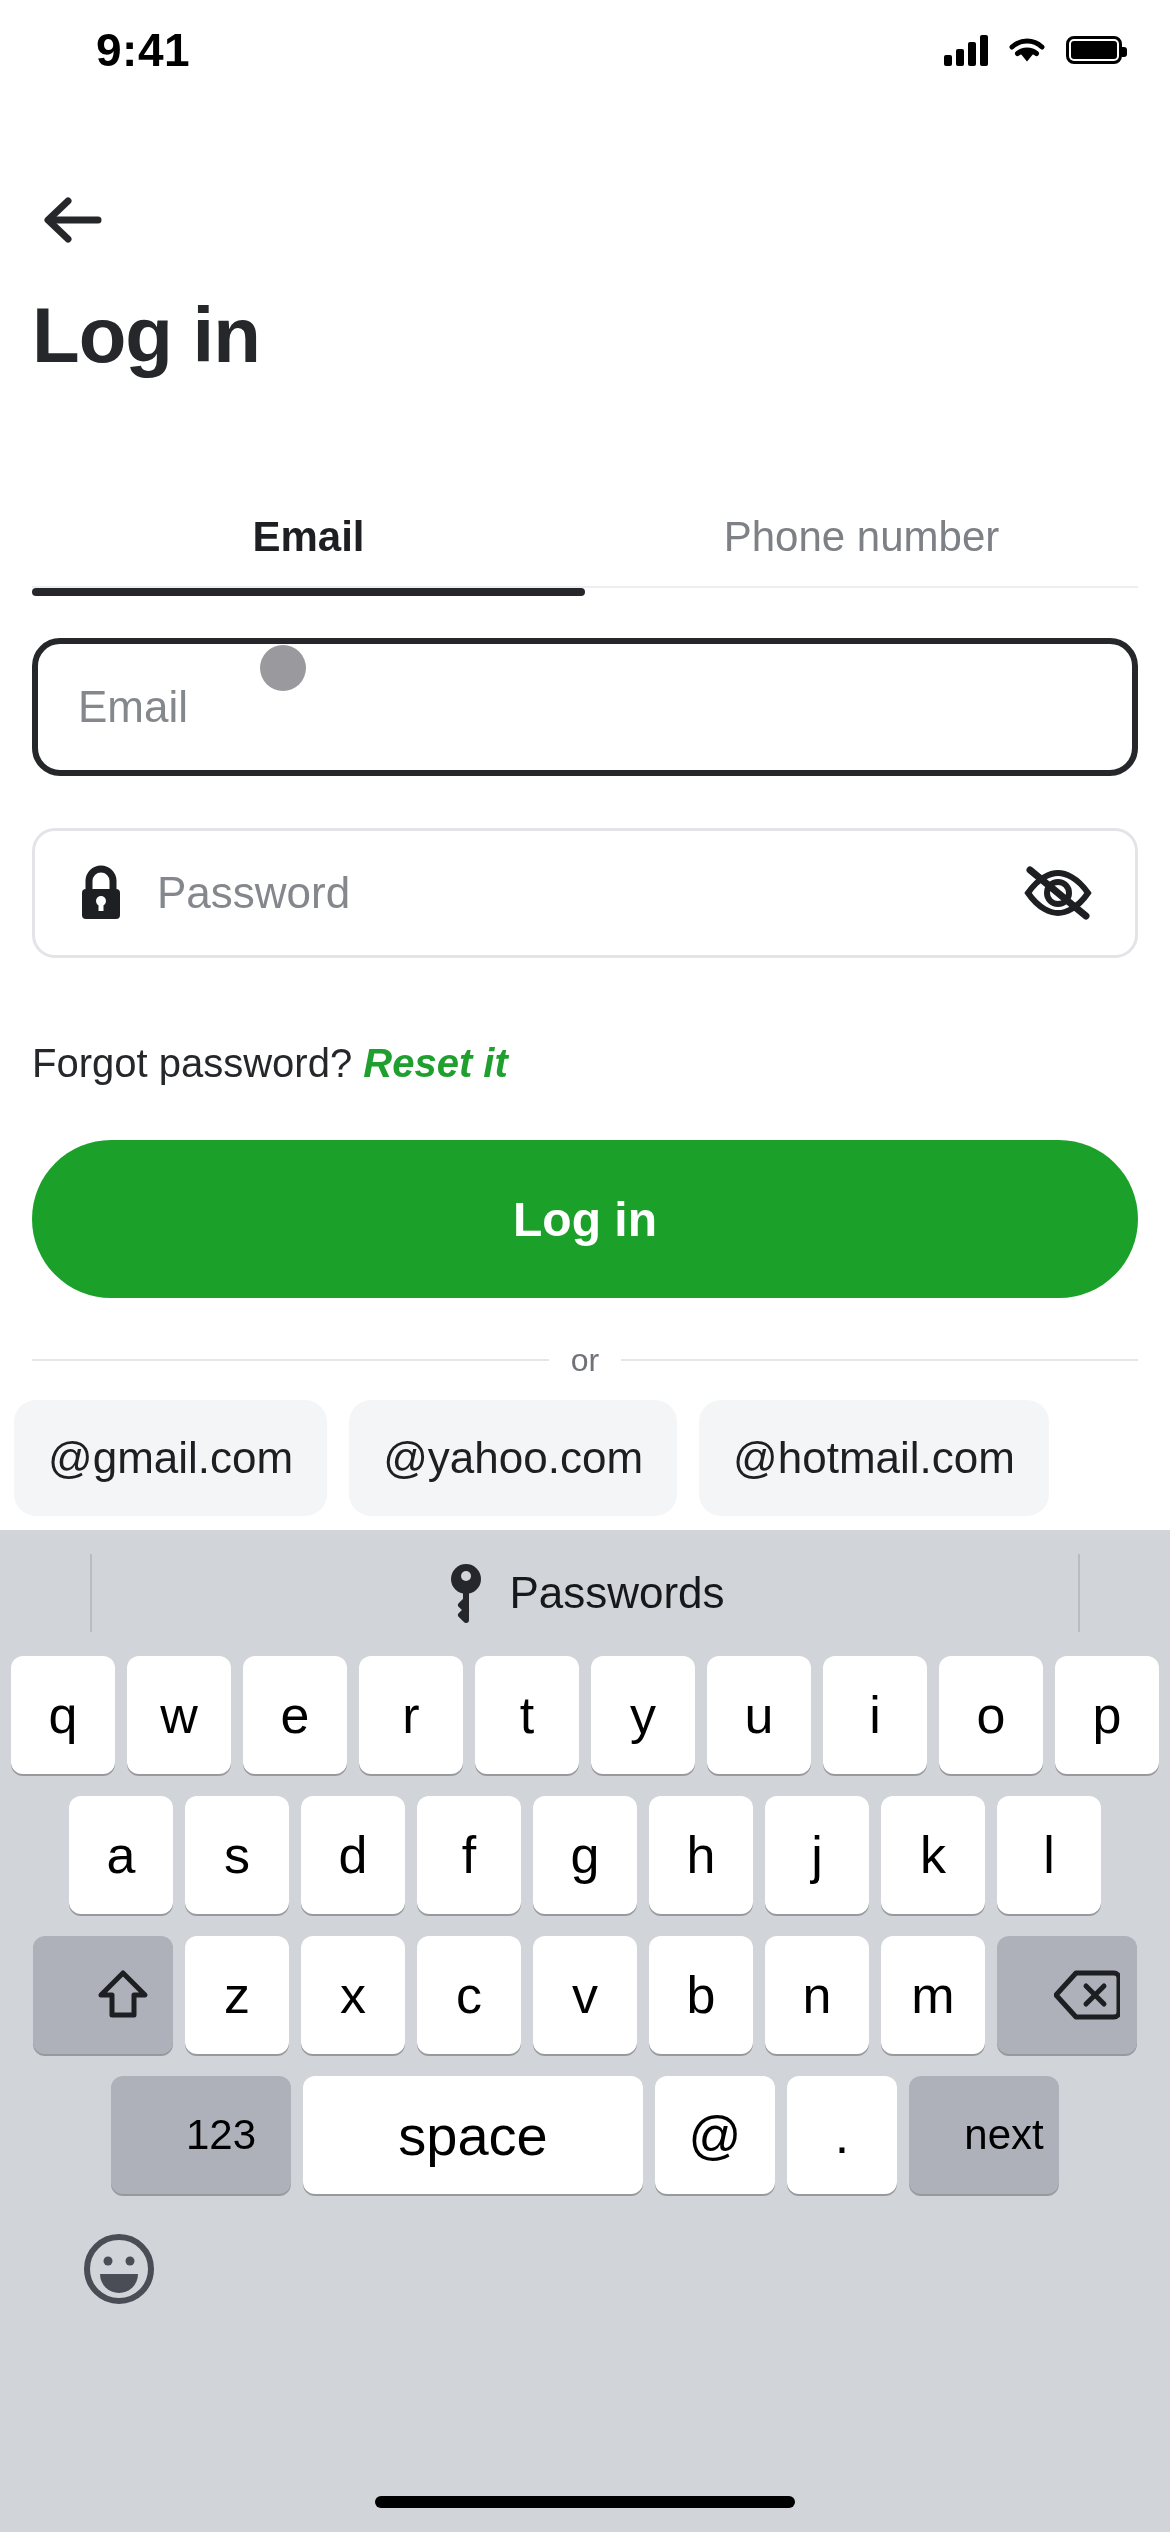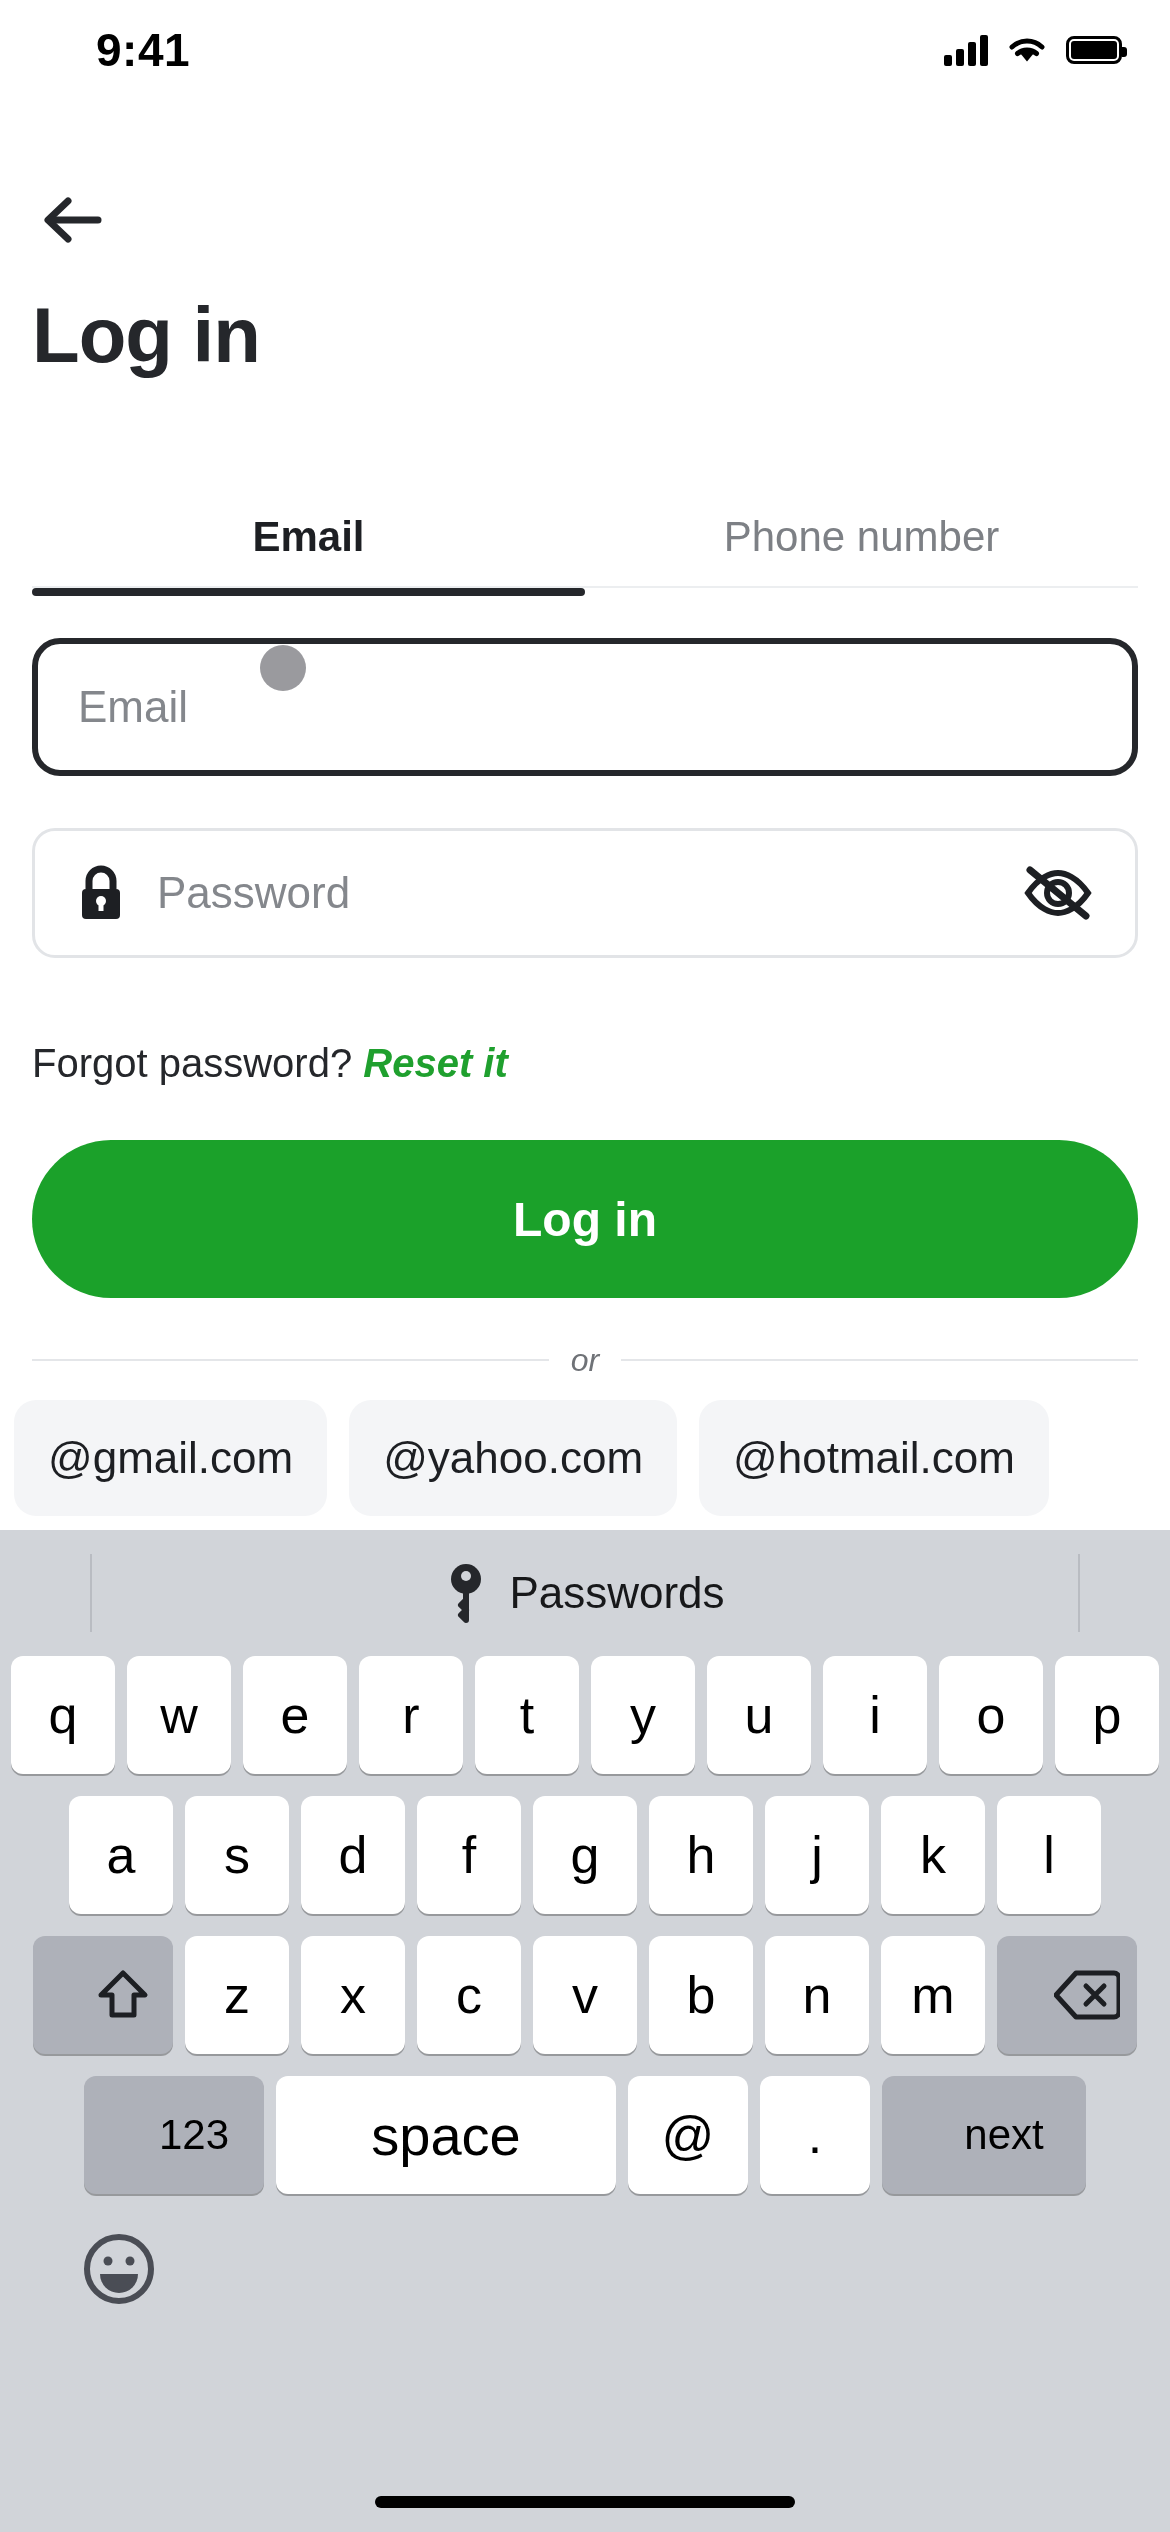--- a/index.html
+++ b/index.html
@@ -99,21 +99,21 @@
   .login-btn{
     position:absolute; top:1140px; left:32px; width:1106px; height:158px;
     background:#1ba12a; border-radius:79px; border:none;
     display:flex; align-items:center; justify-content:center;
     color:#fff; font-size:48px; font-weight:700;
   }
 
   
   .or-row{
     position:absolute; top:1338px; left:32px; width:1106px; height:44px;
-    display:flex; align-items:center; gap:22px;font-style:italic;
+    display:flex; align-items:center; gap:22px;
   }
   .or-line{ flex:1; height:2px; background:#e4e6e9; }
   .or-text{ font-size:32px; color:#6f7277; }
 
   
   .chips{
     position:absolute; top:1400px; left:14px; width:1200px; height:120px;
     display:flex; gap:22px;
   }
   .chip{
@@ -150,21 +150,21 @@
     display:flex; align-items:center; justify-content:center;
     font-size:52px; color:#000; font-weight:400;
   }
   .key.letter{ width:104px; height:118px; }
   .key.dark{ background:#aeb1b9;padding-left:40px; }
   .key.mod{ width:140px; height:118px; }
   .key.k123{ width:180px; height:118px; font-size:42px; }
   .key.space{ width:340px; height:118px; font-size:56px; }
   .key.at{ width:120px; height:118px; }
   .key.dot{ width:110px; height:118px; }
-  .key.next{ width:204px; height:118px; font-size:42px; }
+  .key.next{ width:150px; height:118px; font-size:42px; }
 
   .kb-bottom{
     height:150px; display:flex; align-items:center; padding-left:80px;
   }
   .home-indicator{
     position:absolute; bottom:24px; left:50%; transform:translateX(-50%);
     width:420px; height:12px; background:#000; border-radius:6px;
   }
 </style>
 </head>

